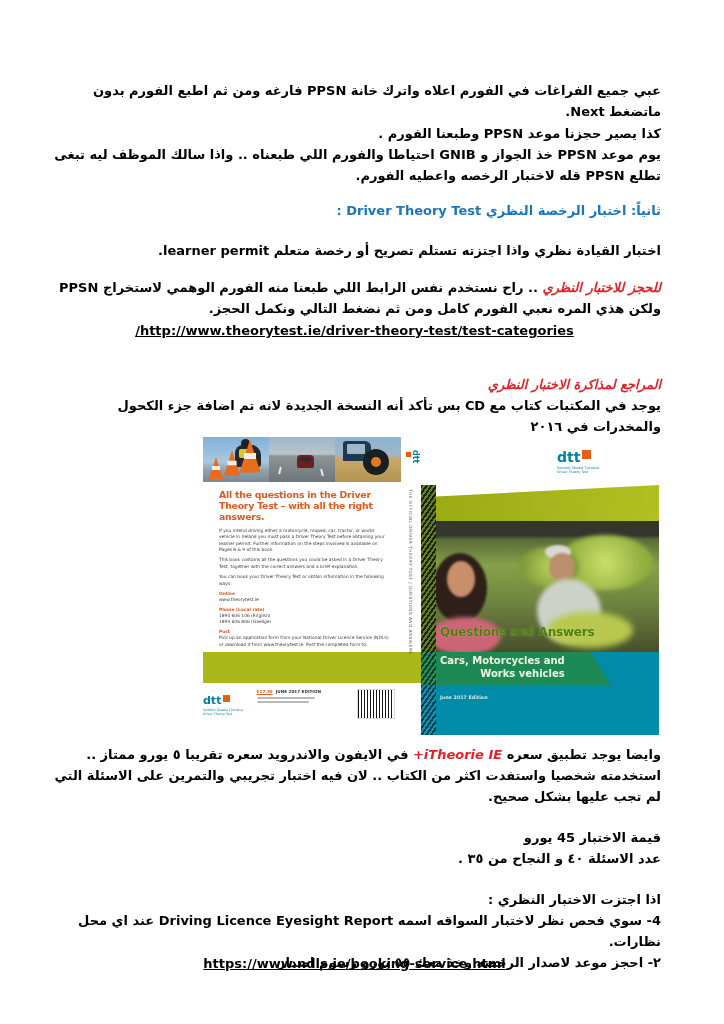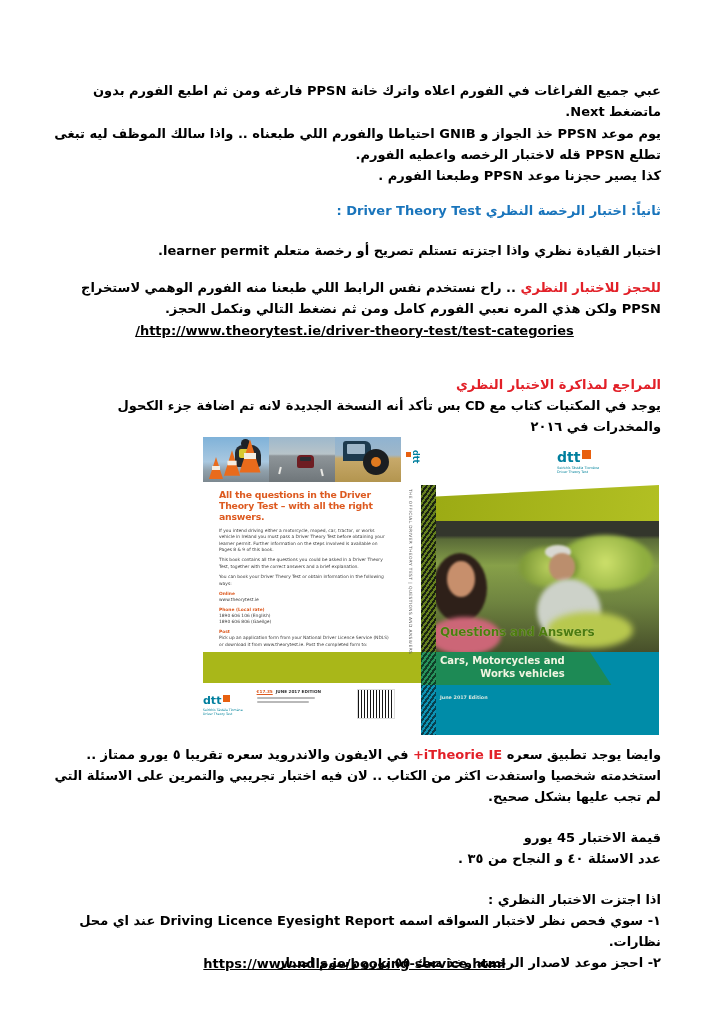--- a/index.html
+++ b/index.html
@@ -7,21 +7,21 @@
     position:relative;width:724px;height:1024px;background:#ffffff;margin:0 auto;
     font-family:"DejaVu Sans",sans-serif;overflow:hidden;
   }
   .txt{
     position:absolute;left:48px;right:63px;margin:0;
     direction:rtl;text-align:right;unicode-bidi:plaintext;
     font-weight:bold;font-size:13px;line-height:21px;color:#000;
   }
   .txt div{margin:0;}
   .blue{color:#1a75bc;}
-  .red{color:#e22028;}
+  .red{color:#e22028;font-style:italic;}
   .center{text-align:center;}
   .doc-link{color:#000;text-decoration:underline;font-weight:bold;cursor:pointer;}
   .serifish{letter-spacing:-0.2px;}
 
   
   .book{position:absolute;left:175px;top:437px;width:484px;height:298px;background:#fff;direction:ltr;}
   .back{position:absolute;left:28px;top:0;width:198px;height:298px;background:#fff;}
   .photos{position:absolute;left:0;top:0;width:198px;height:45px;display:flex;}
   .photo{position:relative;width:66px;height:45px;overflow:hidden;}
   .ph1{background:linear-gradient(180deg,#7fb2d9 0%,#a9c8e0 55%,#90a0ab 75%,#7c8890 100%);}
@@ -76,22 +76,22 @@
   .hatch-c{top:248px;height:50px;background:repeating-linear-gradient(125deg,#073f4e 0 2px,#0d93b3 2px 4px);}
 </style>
 </head>
 <body>
 
 <div class="page">
 
   <p class="txt" style="top:80px" dir="rtl">عبي جميع الفراغات في الفورم اعلاه واترك خانة PPSN فارغه ومن ثم اطبع الفورم بدون ماتضغط Next.</p>
 
   <div class="txt" style="top:123px" dir="rtl">
+    <div>كذا يصير حجزنا موعد PPSN  وطبعنا الفورم .</div>
     <div>يوم موعد PPSN  خذ الجواز و GNIB احتياطا والفورم اللي طبعناه .. واذا سالك الموظف ليه تبغى تطلع PPSN قله لاختبار الرخصه واعطيه الفورم.</div>
-    <div>كذا يصير حجزنا موعد PPSN  وطبعنا الفورم .</div>
   </div>
 
   <p class="txt blue" style="top:200px" dir="rtl">ثانياً: اختبار الرخصة النظري Driver Theory Test :</p>
 
   <p class="txt" style="top:240px" dir="rtl">اختبار القيادة نظري واذا اجتزته تستلم تصريح أو رخصة متعلم learner permit.</p>
 
   <div class="txt" style="top:277px" dir="rtl">
     <span class="red">للحجز للاختبار النظري</span><span> .. راح نستخدم نفس الرابط اللي طبعنا منه الفورم الوهمي لاستخراج PPSN ولكن هذي المره نعبي الفورم كامل ومن ثم نضغط التالي ونكمل الحجز.</span>
   </div>
   <p class="txt center" style="top:320px" dir="ltr">
@@ -214,20 +214,20 @@
     <span>وايضا يوجد تطبيق سعره </span><span class="red">iTheorie IE+</span><span> في الايفون والاندرويد سعره تقريبا ٥ يورو ممتاز .. استخدمته شخصيا واستفدت اكثر من الكتاب .. لان فيه اختبار تجريبي والتمرين على الاسئلة التي لم تجب عليها بشكل صحيح.</span>
   </div>
 
   <div class="txt" style="top:827px" dir="rtl">
     <div>قيمة الاختبار 45 يورو</div>
     <div>عدد الاسئلة ٤٠ و النجاح من ٣٥ .</div>
   </div>
 
   <div class="txt" style="top:889px" dir="rtl">
     <div>اذا اجتزت الاختبار النظري :</div>
-    <div>١- سوي فحص نظر لاختبار السواقه اسمه Driving Licence Eyesight Report عند اي محل نظارات.</div>
+    <div>4- سوي فحص نظر لاختبار السواقه اسمه Driving Licence Eyesight Report عند اي محل نظارات.</div>
     <div>٢- احجز موعد لاصدار الرخصه وخذ معك ٥٥ يورو رسوم اصدار</div>
   </div>
   <p class="txt center" style="top:953px" dir="ltr">
     <a class="doc-link">https://www.ndls.ie/booking-service.html</a>
   </p>
 
 </div>
 
 </body></html>

